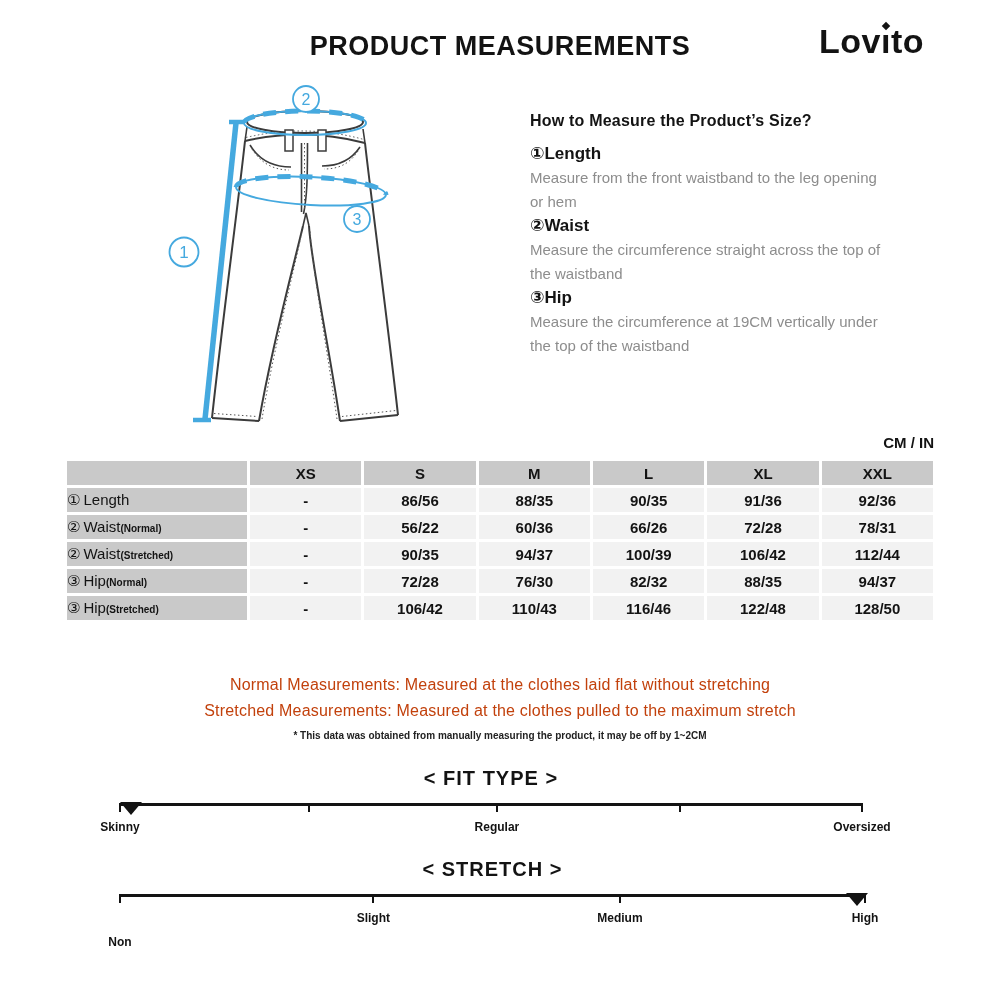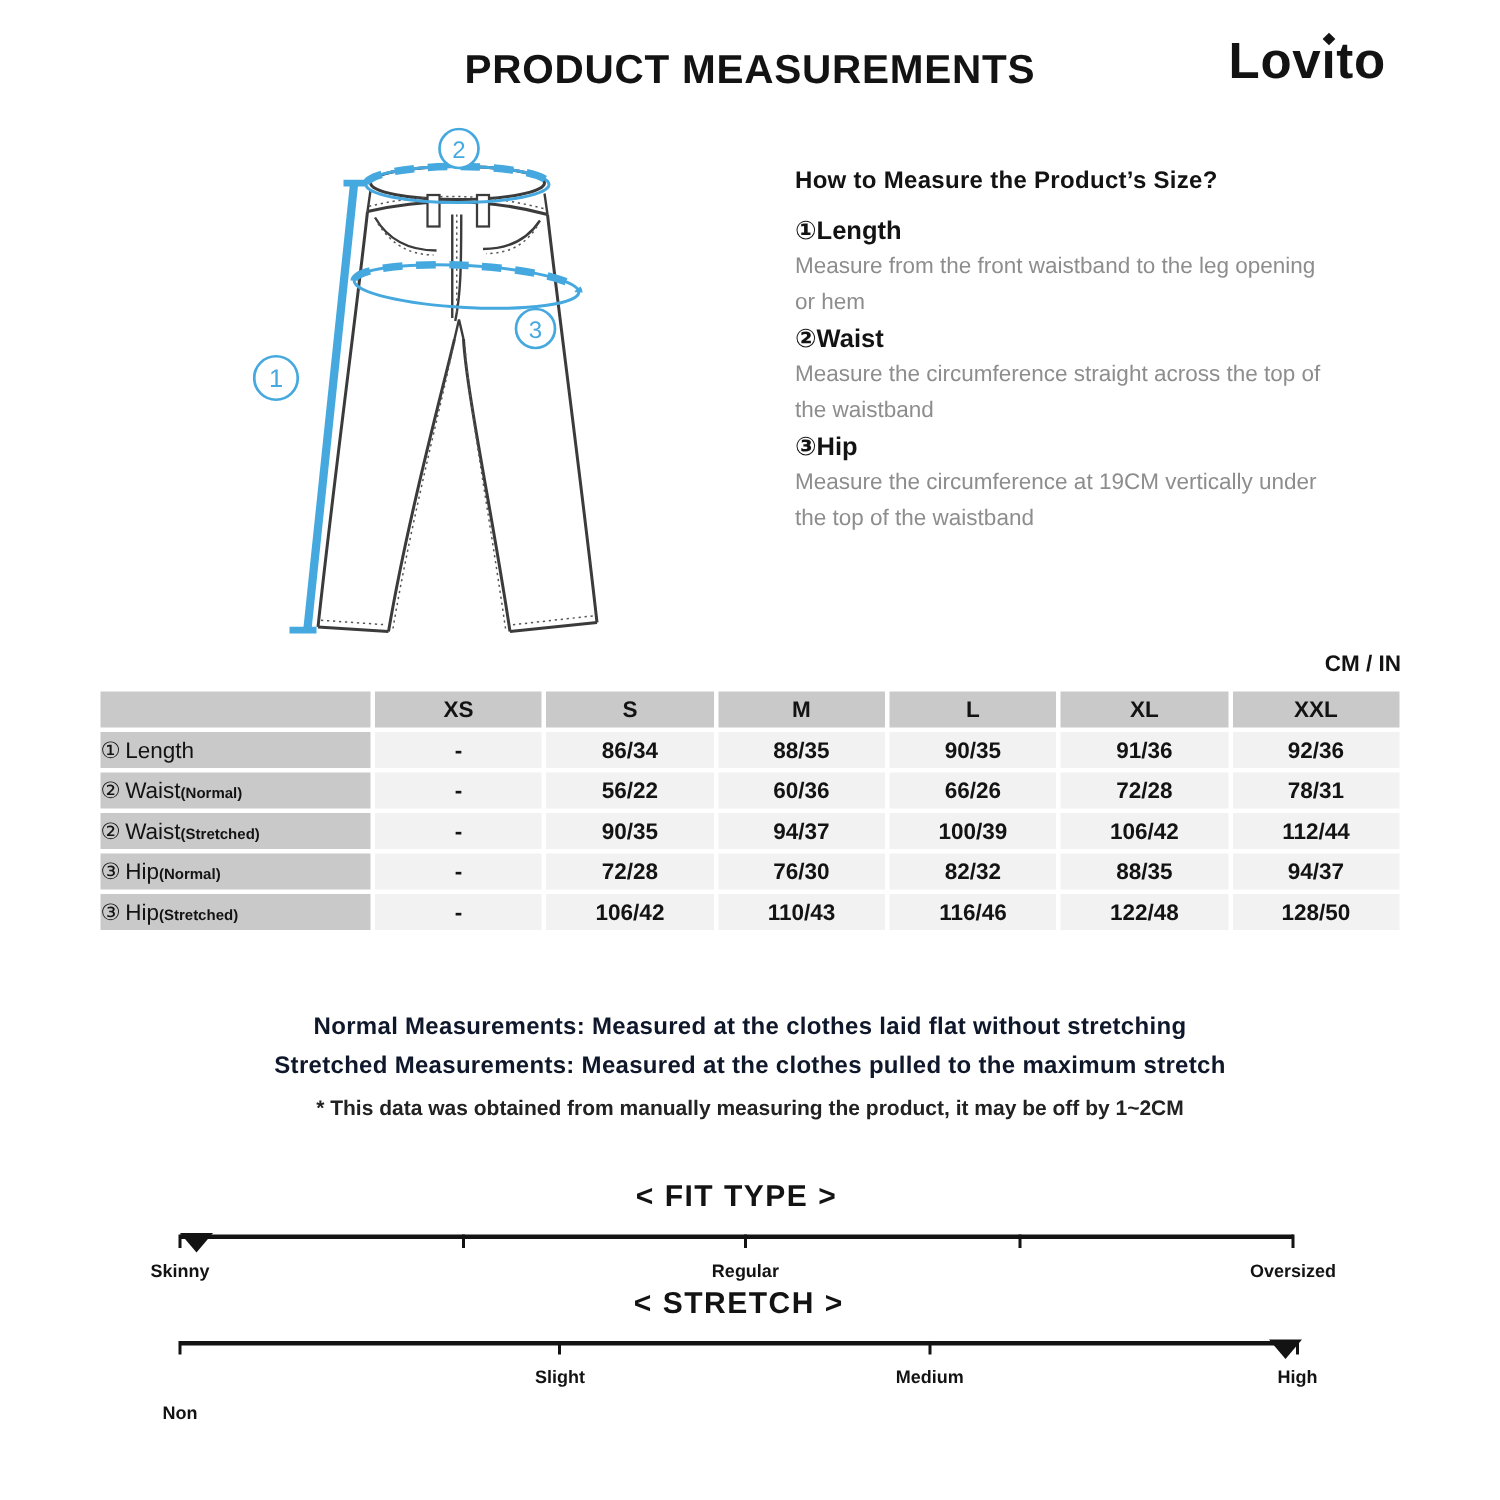--- a/index.html
+++ b/index.html
@@ -31,26 +31,26 @@
   .cell{height:24px;font-size:15px;padding:0;}
   th.col-h{background:#c9c9c9;font-weight:700;text-align:center;}
   th.corner{background:#c9c9c9;}
   th.row-label{background:#c9c9c9;font-weight:400;text-align:left;white-space:nowrap;}
   th.row-label .num{font-size:15px;margin-right:3px;}
   th.row-label .sub{font-size:10px;font-weight:600;}
   td.val{background:#f2f2f2;font-weight:700;text-align:center;}
 
   
   .notes{position:absolute;left:0;top:672px;width:1000px;text-align:center;}
-  .notes .nline{font-size:16px;font-weight:700;line-height:26px;color:#0f172a;letter-spacing:.2px;}
-  .notes .foot{margin-top:6px;font-size:14px;font-weight:600;color:#222;}
+  .notes .nline{font-size:16px;font-weight:400;line-height:26px;color:#c2410c;letter-spacing:.2px;}
+  .notes .foot{margin-top:6px;font-size:10px;font-weight:600;color:#222;}
 
   
   .slider{position:absolute;left:120px;height:76px;}
-  #fit-slider{top:767px;width:742px;margin-top:20px;}
+  #fit-slider{top:767px;width:742px;}
   #stretch-slider{top:858px;width:745px;}
   .slider-title{position:absolute;left:0;right:0;top:0;text-align:center;font-size:20px;
                 font-weight:700;letter-spacing:1px;}
   .track{position:absolute;left:0;top:36px;width:100%;height:3px;background:#131313;}
   .tick{position:absolute;top:0;width:2px;height:9px;background:#131313;transform:translateX(-50%);}
   .marker{position:absolute;top:-1px;width:0;height:0;border-left:11px solid transparent;
           border-right:11px solid transparent;border-top:13px solid #131313;transform:translateX(-50%);}
   .slabels{position:absolute;left:0;top:53px;width:100%;height:20px;}
   .slabel{position:absolute;transform:translateX(-50%);font-size:12px;font-weight:700;white-space:nowrap;}
 </style>
@@ -159,21 +159,21 @@
           <th class="cell col-h">M</th>
           <th class="cell col-h">L</th>
           <th class="cell col-h">XL</th>
           <th class="cell col-h">XXL</th>
         </tr>
       </thead>
     <tbody id="tbody">
         <tr>
           <th class="cell row-label"><span class="num">①</span><span class="lbl">Length</span><span class="sub"></span></th>
           <td class="cell val">-</td>
-          <td class="cell val">86/34</td>
+          <td class="cell val">86/56</td>
           <td class="cell val">88/35</td>
           <td class="cell val">90/35</td>
           <td class="cell val">91/36</td>
           <td class="cell val">92/36</td>
         </tr>
         <tr>
           <th class="cell row-label"><span class="num">②</span><span class="lbl">Waist</span><span class="sub">(Normal)</span></th>
           <td class="cell val">-</td>
           <td class="cell val">56/22</td>
           <td class="cell val">60/36</td>

